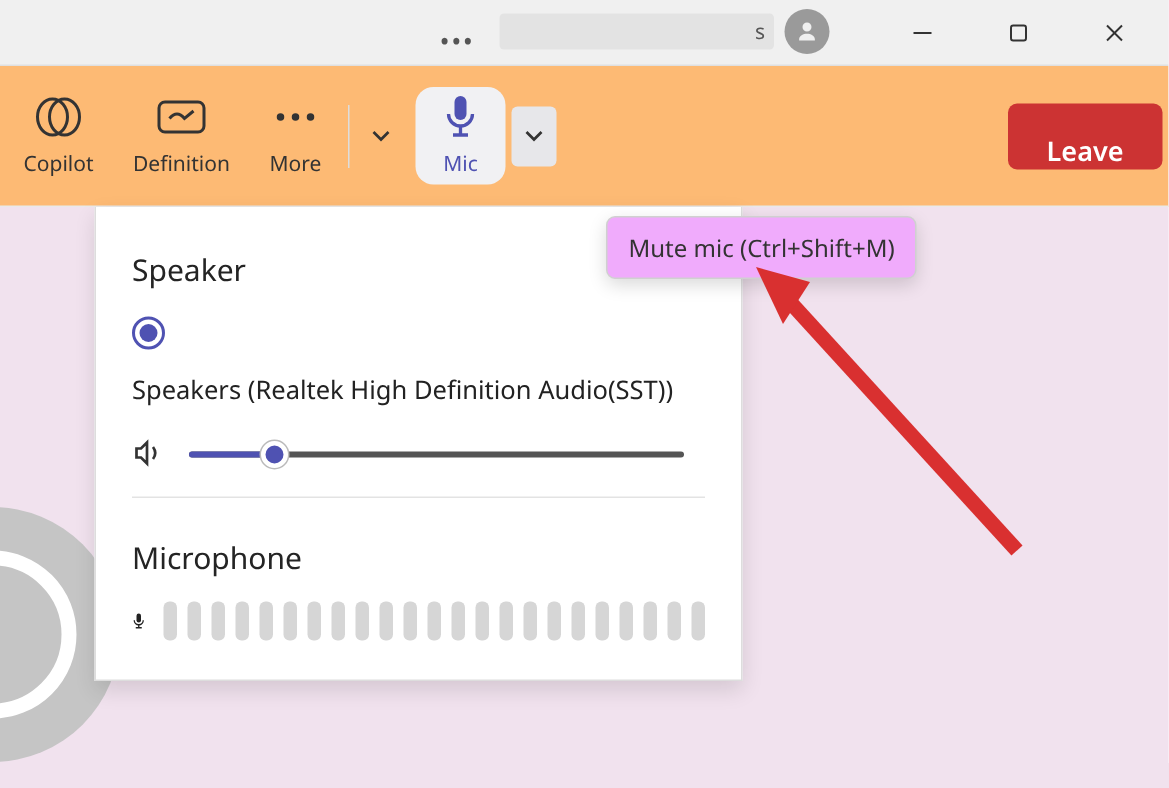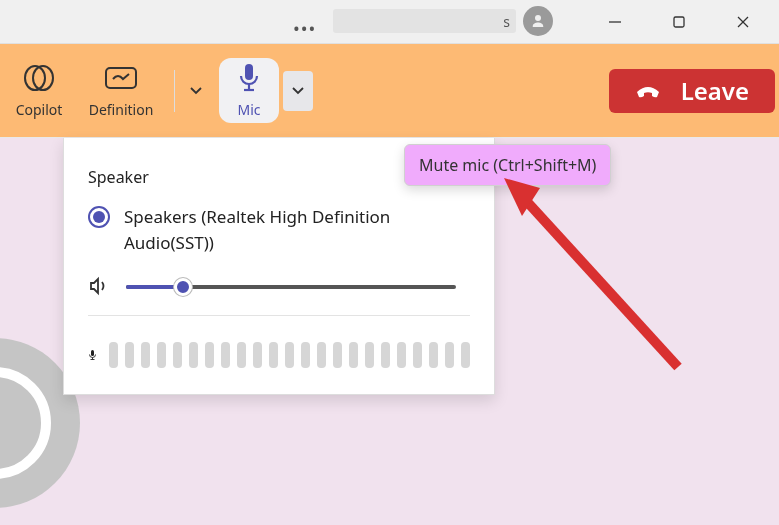--- a/index.html
+++ b/index.html
@@ -17,33 +17,33 @@
   
   .toolbar { height: 94px; display: flex; align-items: center; padding: 0 4px 0 4px; border-bottom: 1px solid #e9e9e9; background: #fdba74; position: relative; }
   .tool-btn { display: flex; flex-direction: column; align-items: center; justify-content: center; min-width: 70px; padding: 6px 4px; cursor: pointer; gap: 6px; border-radius: 4px; }
   .tool-btn .icon-wrap { height: 32px; display: flex; align-items: center; justify-content: center; }
   .tool-btn .label { font-size: 14px; color: #333; }
   .divider { width: 1px; height: 42px; background: #ddd; margin: 0 6px; }
   .camera-chevron, .mic-chevron { width: 30px; height: 40px; display: flex; align-items: center; justify-content: center; border-radius: 4px; cursor: pointer; }
   .mic-btn { background: #f1f1f3; border-radius: 12px; padding: 4px 8px; }
   .mic-btn .label { color: #4f52b2; }
   .mic-chevron { background: #e7e7ea; border-radius: 4px; margin-left: 4px; }
-  .leave-btn { margin-left: auto; background: #cc3333; color: #fff; display: flex; align-items: center; gap: 20px; padding: 0 26px; height: 44px; border-radius: 6px; font-size: 24px; font-weight: 600; cursor: pointer; }
+  .leave-btn { margin-left: auto; background: #cc3333; color: #fff; display: flex; align-items: center; gap: 20px; padding: 0 26px; height: 44px; border-radius: 6px; font-size: 18px; font-weight: 600; cursor: pointer; flex-direction: column; }
 
   
   .video-area { position: absolute; top: 138px; left: 0; right: 0; bottom: 0; background: #f1e2ee; }
   .avatar-big { position: absolute; left: 0; top: 200px; width: 80px; height: 170px; overflow: hidden; }
   .avatar-big .circle { position: absolute; left: -90px; top: 0; width: 170px; height: 170px; background: #c5c5c5; border-radius: 50%; display: flex; align-items: center; justify-content: center; }
   .avatar-big .ring { width: 112px; height: 112px; border: 10px solid #fff; border-radius: 50%; }
 
   
   .panel { position: absolute; top: 138px; left: 63px; width: 432px; background: #fff; border: 1px solid #ddd; border-top: none; padding: 28px 24px 18px 24px; box-shadow: 0 6px 14px rgba(0,0,0,0.12); z-index: 3; }
   .panel-section { margin-bottom: 8px; }
-  .panel-heading { font-size: 16px; color: #242424; margin-bottom: 16px; font-weight: 400; }
-  .radio-row { display: flex; align-items: flex-start; gap: 14px; margin-bottom: 18px; }
+  .panel-heading { font-size: 20px; color: #242424; margin-bottom: 16px; font-weight: 400; }
+  .radio-row { display: flex; align-items: flex-start; gap: 14px; margin-bottom: 18px; flex-direction: column; }
   .radio { width: 22px; height: 22px; border: 2px solid #4f52b2; border-radius: 50%; display: flex; align-items: center; justify-content: center; flex-shrink: 0; margin-top: 2px; cursor: pointer; }
   .radio.selected::after { content: ""; width: 12px; height: 12px; background: #4f52b2; border-radius: 50%; }
   .radio-label { font-size: 17px; line-height: 1.55; color: #222; }
   .volume-row { display: flex; align-items: center; gap: 16px; margin-bottom: 18px; }
   .slider { position: relative; width: 330px; height: 18px; }
   .track { position: absolute; top: 8px; left: 0; right: 0; height: 4px; background: #555; border-radius: 2px; }
   .fill { position: absolute; top: 8px; left: 0; width: 56px; height: 4px; background: #4f52b2; border-radius: 2px; }
   .thumb { position: absolute; top: 1px; left: 48px; width: 18px; height: 18px; border-radius: 50%; background: #4f52b2; border: 3px solid #fff; box-shadow: 0 0 0 1px #bbb; cursor: pointer; }
   .hr { height: 1px; background: #e3e3e3; margin: 6px 0 26px; }
   .mic-level-row { display: flex; align-items: center; gap: 12px; }
@@ -106,20 +106,30 @@
   <div class="tool-btn" style="min-width:94px">
     <div class="icon-wrap">
       <svg width="34" height="28" viewBox="0 0 34 28">
         <rect x="2" y="4" width="30" height="20" rx="4" fill="none" stroke="#333" stroke-width="2"></rect>
         <path d="M9 15 q5 -6 10 0 l6 -5" fill="none" stroke="#333" stroke-width="2"></path>
       </svg>
     </div>
     <span class="label">Definition</span>
   </div>
 
+  <div class="tool-btn" style="min-width:58px">
+    <div class="icon-wrap">
+      <svg width="30" height="10" viewBox="0 0 30 10">
+        <circle cx="5" cy="5" r="2.5" fill="#333"></circle>
+          <circle cx="15" cy="5" r="2.5" fill="#333"></circle>
+          <circle cx="25" cy="5" r="2.5" fill="#333"></circle>
+      </svg>
+    </div>
+    <span class="label">More</span>
+  </div>
 
   <div class="divider"></div>
 
   <div class="camera-chevron">
     <svg width="14" height="14" viewBox="0 0 14 14">
         <path d="M2 4 l5 5 5 -5" fill="none" stroke="#333" stroke-width="1.8"></path>
       </svg>
   </div>
 
   <div style="width:8px"></div>
@@ -175,20 +185,21 @@
       <div class="slider">
         <div class="track"></div>
           <div class="fill"></div>
           <div class="thumb"></div>
       </div>
     </div>
     <div class="hr"></div>
   </div>
 
   <div class="panel-section">
+    <div class="panel-heading">Microphone</div>
     <div class="mic-level-row">
       <svg width="18" height="24" viewBox="0 0 18 24">
         <rect x="6" y="2" width="6" height="12" rx="3" fill="#222"></rect>
         <path d="M3 11 a6 6 0 0 0 12 0" fill="none" stroke="#222" stroke-width="1.8"></path>
         <line x1="9" y1="17" x2="9" y2="21" stroke="#222" stroke-width="1.8"></line>
         <line x1="5" y1="21" x2="13" y2="21" stroke="#222" stroke-width="1.8"></line>
       </svg>
       <div class="level-bars">
         <div class="bar"></div>
           <div class="bar"></div>

